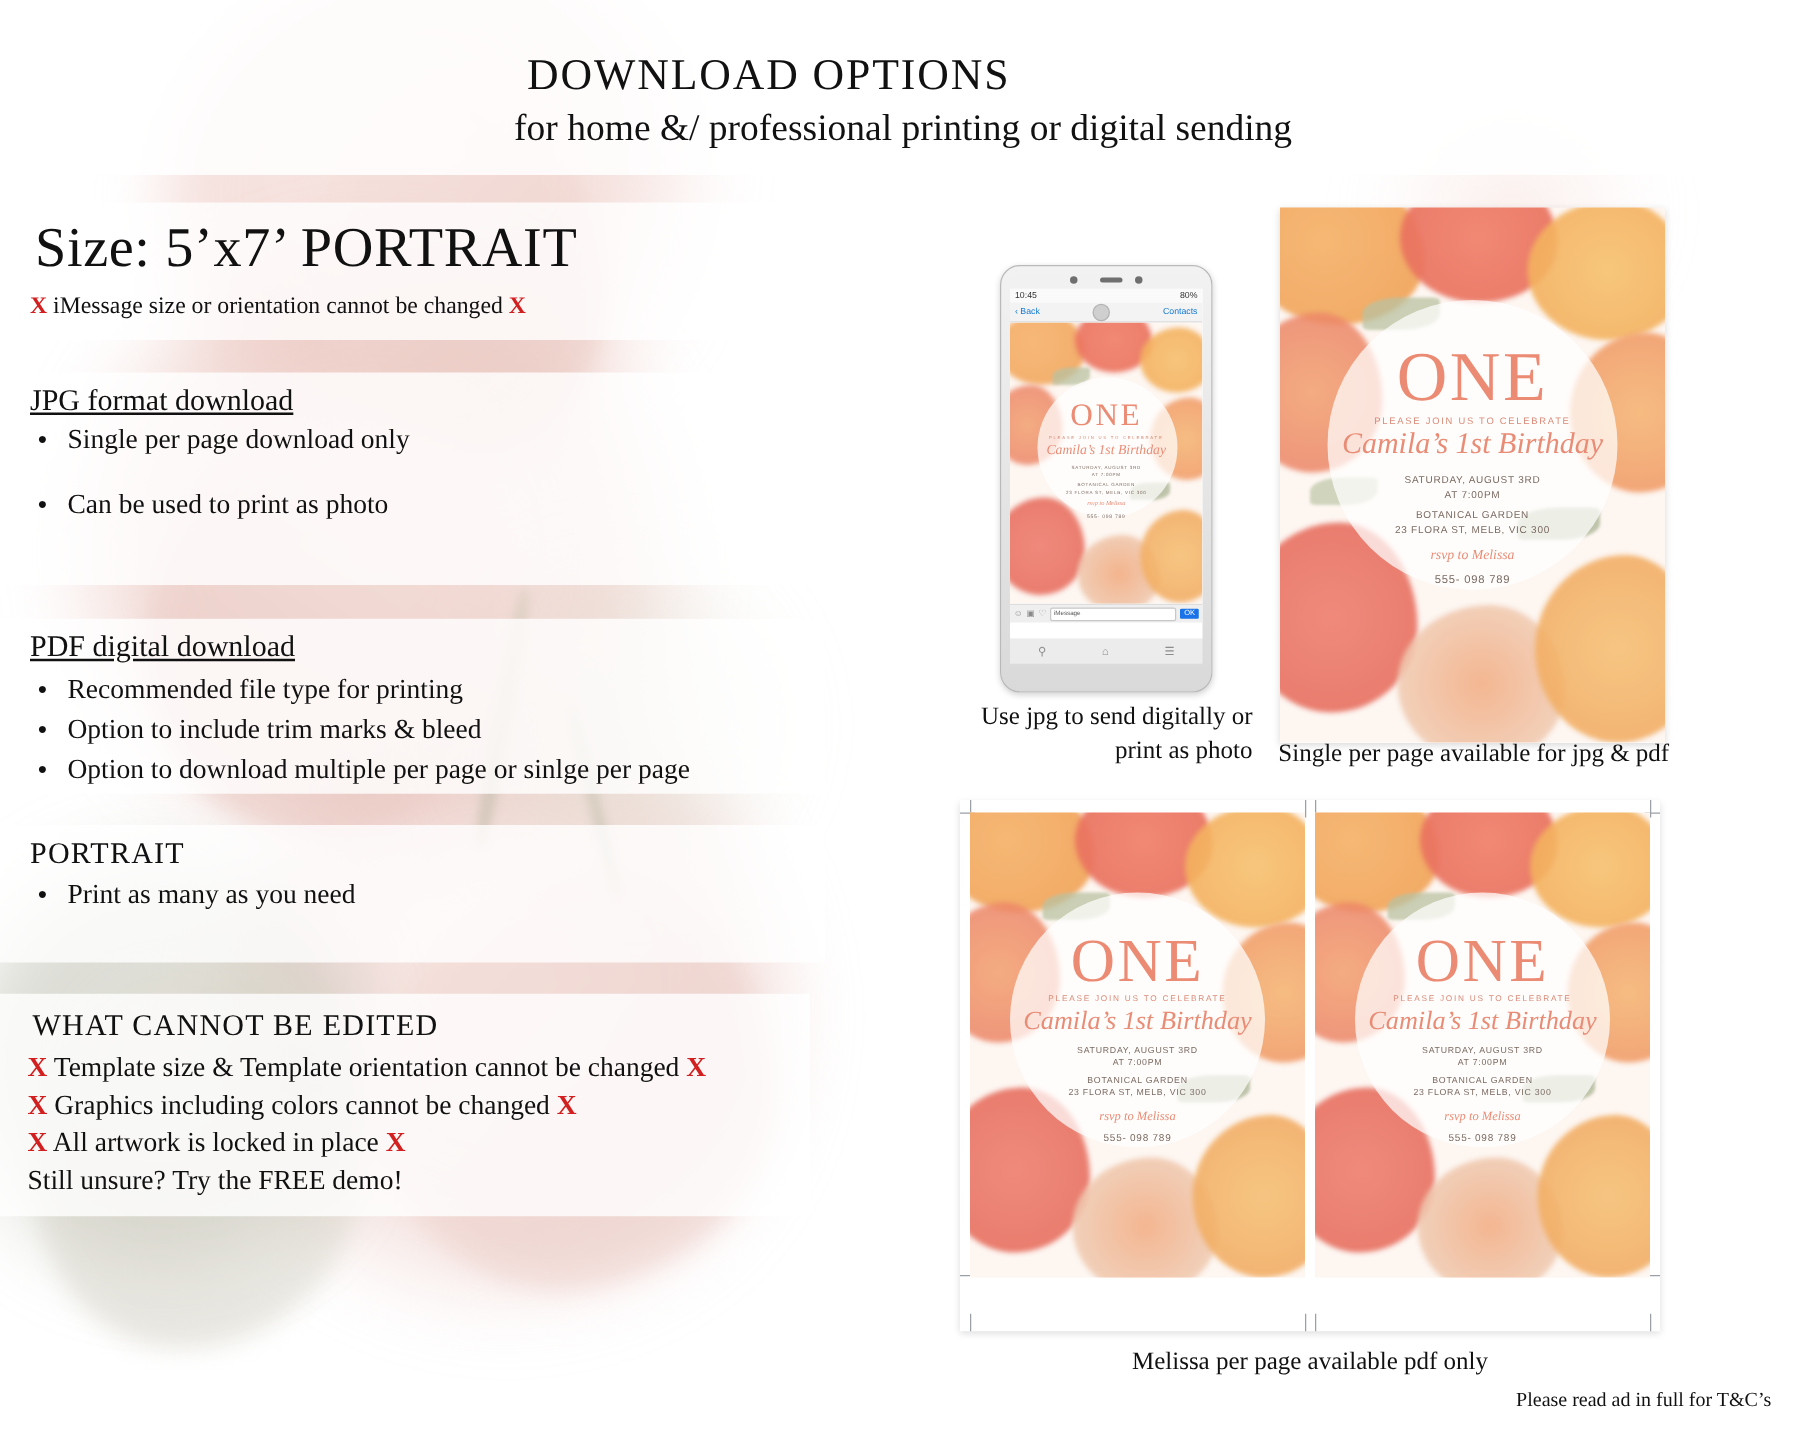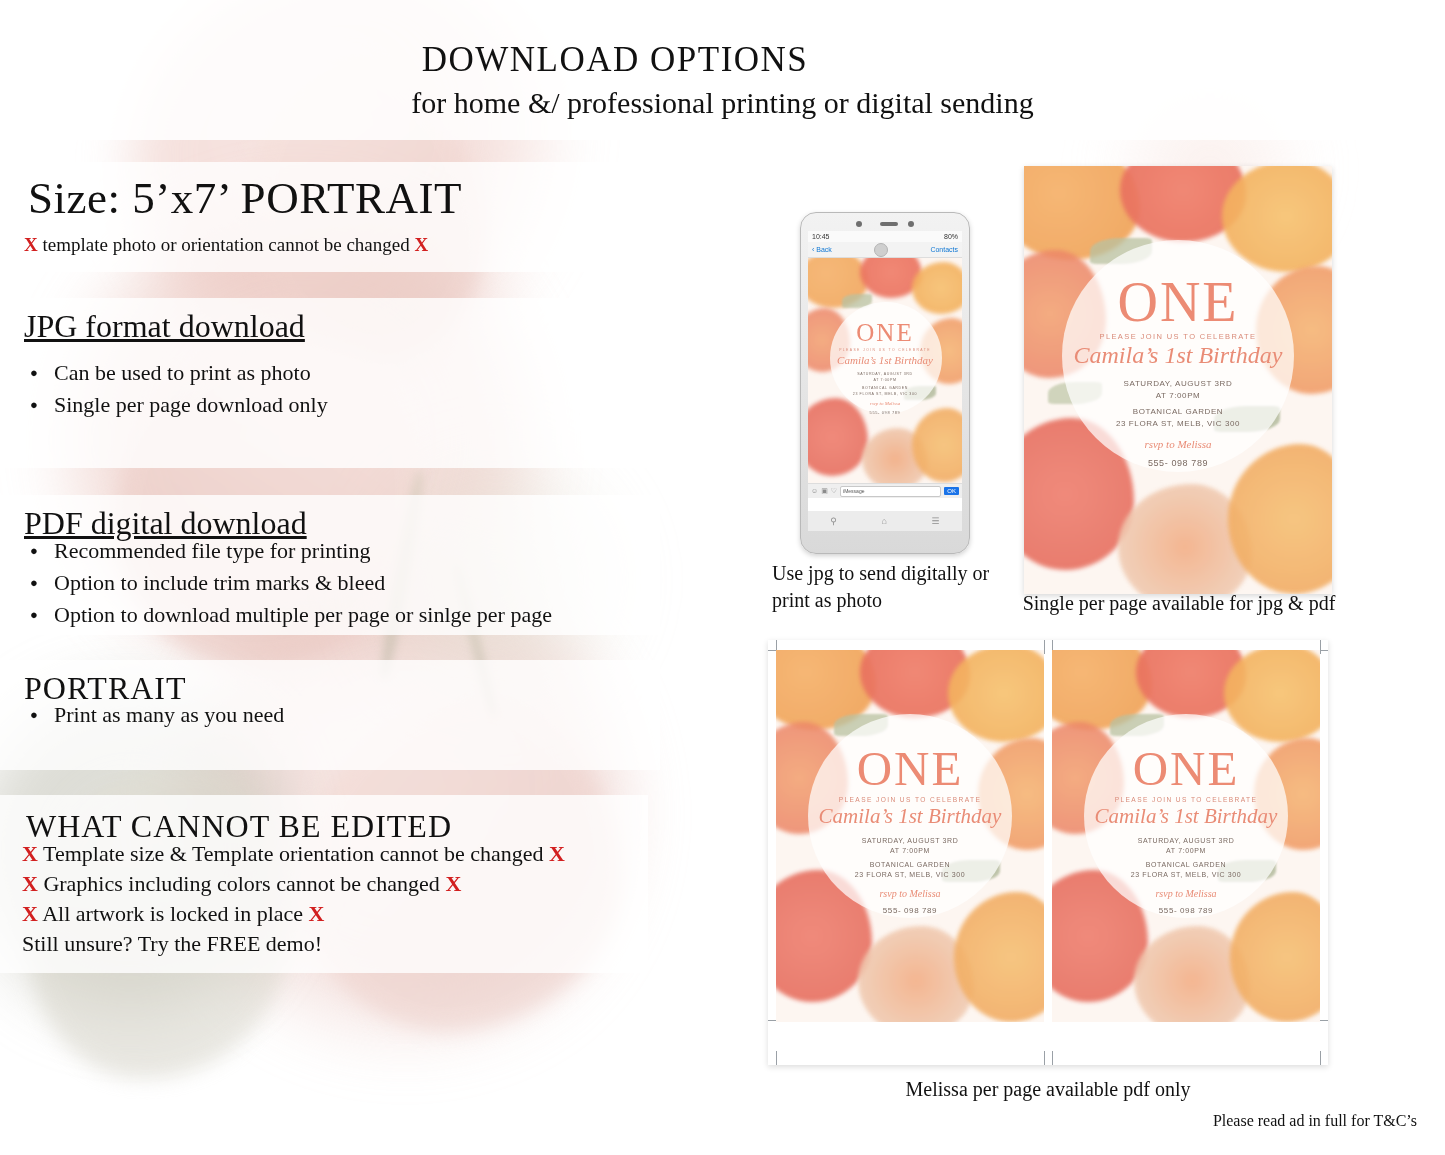--- a/index.html
+++ b/index.html
@@ -39,21 +39,21 @@
   .size-panel{left:0px;top:162px;width:660px;height:110px;}
   .size-title{position:absolute;left:28px;top:172px;font-size:45px;letter-spacing:.5px;color:#111;}
   .size-note{position:absolute;left:24px;top:234px;font-size:19px;color:#111;}
   .x{color:#d21f1f;font-weight:700;}
 
   .jpg-panel{left:0px;top:298px;width:660px;height:170px;}
   .pdf-panel{left:0px;top:495px;width:660px;height:140px;}
   .print-panel{left:0px;top:660px;width:660px;height:110px;}
   .edit-panel{left:0px;top:795px;width:648px;height:178px;}
 
-  .sec-head{position:absolute;font-size:32px;color:#111;}
+  .sec-head{position:absolute;font-size:24px;color:#111;}
   .sec-head.ul{text-decoration:underline;}
   ul.bul{position:absolute;margin:0;padding:0;list-style:none;}
   ul.bul li{font-size:22px;color:#111;line-height:30px;padding-left:26px;position:relative;margin-bottom:2px;}
   ul.bul li:before{content:"\25CF";position:absolute;left:2px;top:0;font-size:13px;line-height:30px;}
   .edit-line{position:absolute;font-size:22px;color:#111;}
 
   
   .phone{position:absolute;left:800px;top:212px;width:168px;height:340px;background:linear-gradient(180deg,#f2f2f2,#d9d9d9);
          border:1px solid #b9b9b9;border-radius:16px;box-shadow:0 2px 5px rgba(0,0,0,.18);}
   .phone-notch{position:absolute;left:50%;transform:translateX(-50%);top:6px;width:70px;height:8px;}
@@ -64,21 +64,21 @@
           display:flex;align-items:center;justify-content:space-between;padding:0 4px;}
   .navbar{height:15px;background:#f3f3f3;border-bottom:1px solid #ddd;display:flex;align-items:center;justify-content:space-between;
           padding:0 4px;font-family:"Liberation Sans",sans-serif;font-size:7px;color:#1178d4;}
   .avatar{width:12px;height:12px;border-radius:50%;background:#cfcfcf;border:1px solid #b4b4b4;}
   .msg-art{position:relative;height:225px;overflow:hidden;}
   .msgbar{height:14px;background:#efefef;border-top:1px solid #ddd;display:flex;align-items:center;gap:3px;padding:0 3px;}
   .msgbar .ic{font-size:7px;color:#8b8b8b;}
   .msgfield{flex:1;height:9px;background:#fff;border:1px solid #c8c8c8;border-radius:2px;font-family:"Liberation Sans",sans-serif;font-size:5px;color:#555;padding-left:2px;line-height:9px;}
   .okbtn{background:#1a73e8;color:#fff;font-family:"Liberation Sans",sans-serif;font-size:6px;padding:1px 3px;border-radius:1px;}
   .phone-bottom{position:absolute;left:7px;top:298px;width:154px;height:20px;background:#ececec;display:flex;align-items:center;justify-content:space-around;color:#8d8d8d;font-size:9px;}
-  .phone-caption{position:absolute;left:772px;top:560px;width:230px;text-align:left;font-size:20px;line-height:27px;color:#111;}
+  .phone-caption{position:absolute;left:772px;top:560px;width:230px;text-align:right;font-size:20px;line-height:27px;color:#111;}
 
   
   .invite{position:relative;background:#fdf6f1;overflow:hidden;}
   .invite .fl{position:absolute;border-radius:55% 45% 50% 50%/50% 55% 45% 50%;filter:blur(2px);}
   .invite .leaf{position:absolute;border-radius:50% 10% 50% 10%;filter:blur(1.2px);opacity:.75;}
   .ring{position:absolute;border-radius:50%;background:rgba(255,255,255,.72);}
   .inv-text{position:absolute;left:0;width:100%;text-align:center;color:#e4836f;}
   .one{font-family:"Liberation Serif",serif;letter-spacing:2px;color:#ec8b74;}
   .join{font-family:"Liberation Sans",sans-serif;color:#d98a78;letter-spacing:1.4px;}
   .script{font-family:"Liberation Serif",serif;font-style:italic;color:#e98c76;}
@@ -111,29 +111,29 @@
 </div>
 
 <div class="head-band"></div>
 <div class="title-main">DOWNLOAD OPTIONS</div>
 <div class="title-sub">for home &amp;/ professional printing or digital sending</div>
 
 <div class="panel size-panel"></div>
 <div class="size-title">Size: 5’x7’ PORTRAIT</div>
 <div class="size-note">
   <span class="x">X</span>
-  <span>template photo or orientation cannot be changed</span>
+  <span>iMessage size or orientation cannot be changed</span>
   <span class="x">X</span>
 </div>
 
 <div class="panel jpg-panel"></div>
 <div class="sec-head ul" style="left:24px;top:308px;">JPG format download</div>
 <ul class="bul" style="left:28px;top:336px;width:630px;">
+  <li><span>Single per page download only</span></li>
   <li style="margin-top:22px;"><span>Can be used to print as photo</span></li>
-  <li><span>Single per page download only</span></li>
 </ul>
 
 <div class="panel pdf-panel"></div>
 <div class="sec-head ul" style="left:24px;top:505px;">PDF digital download</div>
 <ul class="bul" style="left:28px;top:536px;width:630px;">
   <li><span>Recommended file type for printing</span></li>
   <li><span>Option to include trim marks &amp; bleed</span></li>
   <li><span>Option to download multiple per page or sinlge per page</span></li>
 </ul>
 

